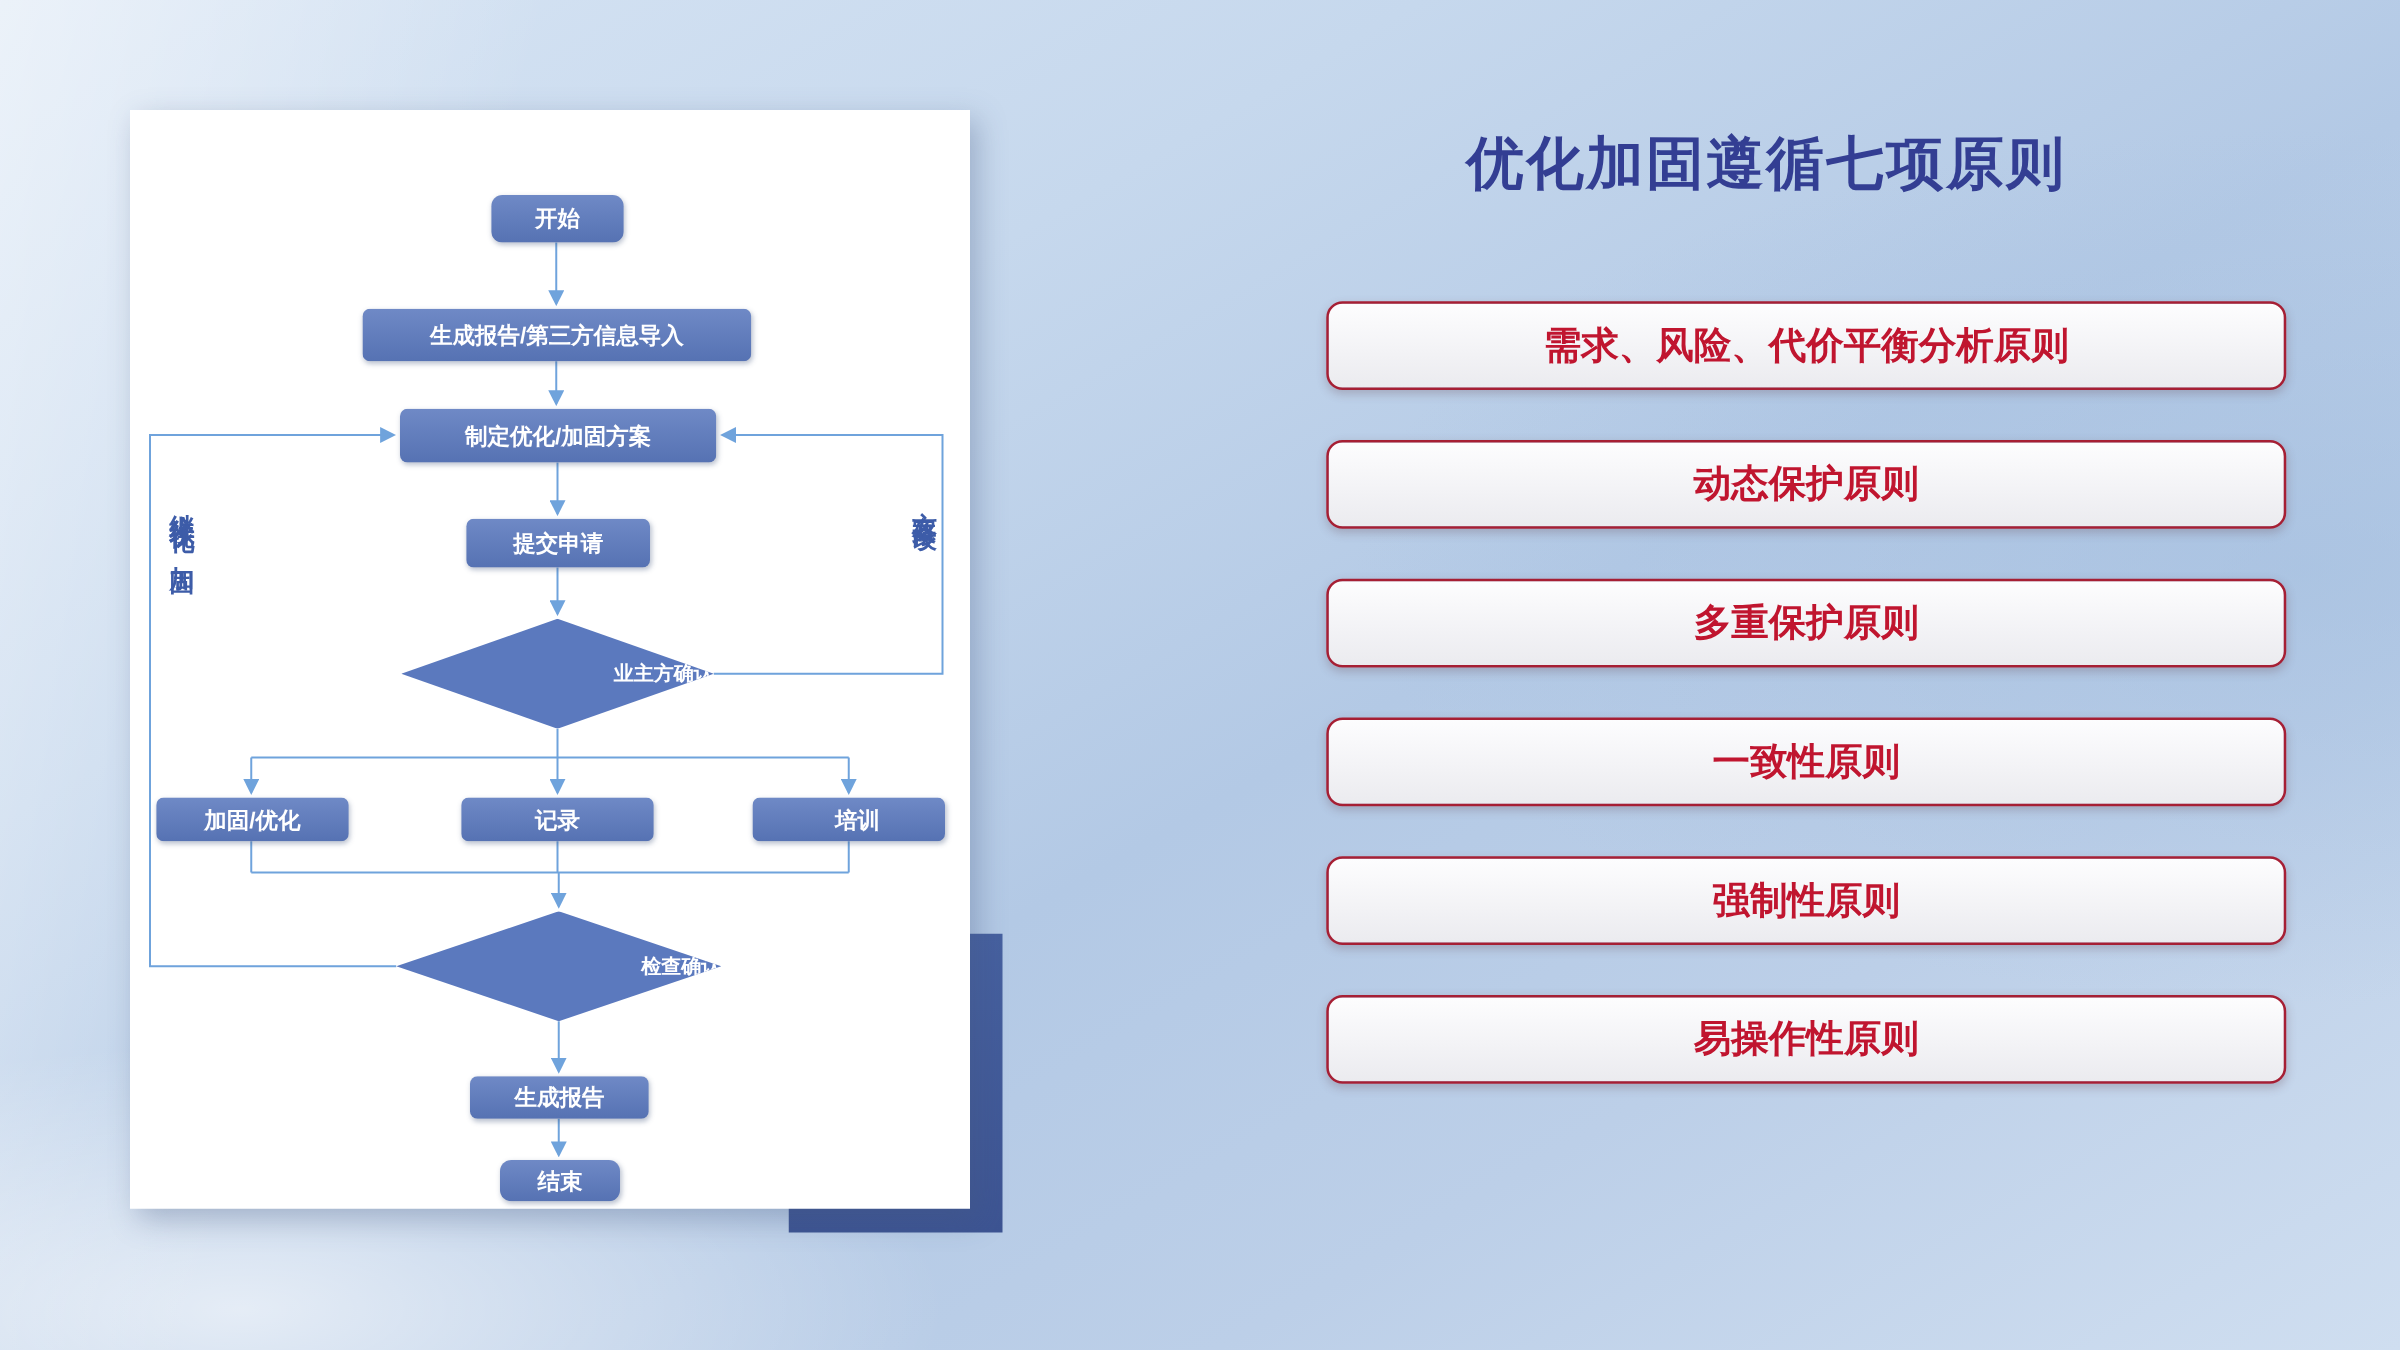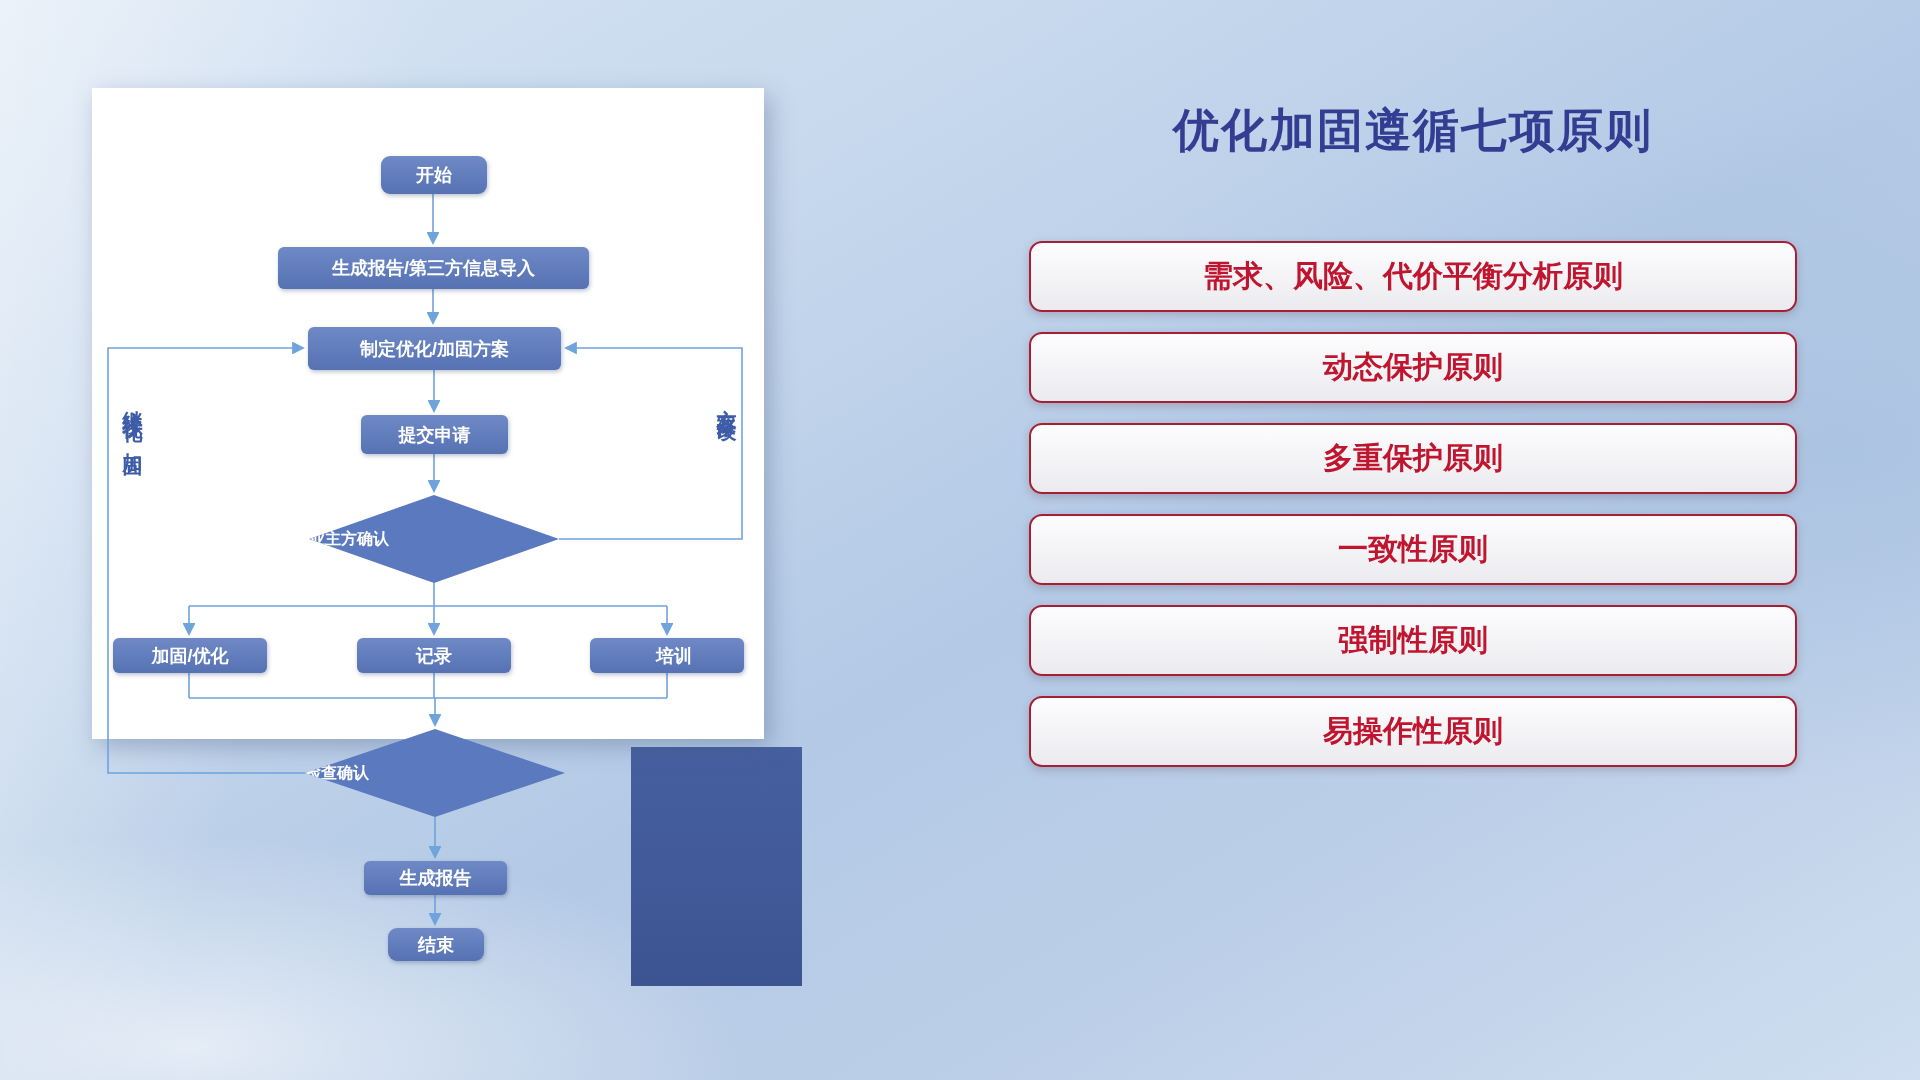--- a/index.html
+++ b/index.html
@@ -16,56 +16,56 @@
       radial-gradient(ellipse 42% 28% at 10% 97%, rgba(255,255,255,.65), rgba(255,255,255,0) 70%),
       radial-gradient(ellipse 55% 45% at 96% 42%, rgba(160,188,222,.55), rgba(160,188,222,0) 72%),
       linear-gradient(150deg, #d8e5f4 0%, #c6d8ed 30%, #b3c9e5 55%, #bccfe8 75%, #cfdef0 100%);
   }
   .decor-rect {
     position: absolute; left: 631px; top: 747px; width: 171px; height: 239px;
     background: linear-gradient(180deg, #46609f, #3d5492);
     z-index: 0;
   }
   .panel {
-    position: absolute; left: 92px; top: 88px; width: 672px; height: 651px;
+    position: absolute; left: 104px; top: 88px; width: 672px; height: 879px;
     background: #ffffff;
     box-shadow: 6px 8px 22px rgba(70, 90, 130, .35);
     z-index: 1;
   }
   .connectors { position: absolute; left: 0; top: 0; width: 672px; height: 879px; }
   .connectors polyline { fill: none; stroke: var(--connector, #6fa3dc); stroke-width: 1.6; }
   .connectors marker path { fill: var(--connector, #6fa3dc); }
   .fc-node {
     position: absolute;
     background: linear-gradient(180deg, rgba(255,255,255,.12), rgba(0,0,0,.06)), var(--node-fill, #5b79be);
     color: #ffffff; font-weight: bold; font-size: 18px;
     display: flex; align-items: center; justify-content: center;
     border-radius: 6px; white-space: nowrap;
     box-shadow: 1px 2px 4px rgba(60, 80, 120, .35);
   }
   .fc-node.rounded { border-radius: 9px; }
   .fc-diamond {
     position: absolute; background: var(--node-fill, #5b79be);
     clip-path: polygon(50% 0%, 100% 50%, 50% 100%, 0% 50%);
-    display: flex; align-items: center; justify-content: flex-start;
+    display: flex; align-items: center; justify-content: flex-end;
   }
   .fc-diamond-label { color: #ffffff; font-weight: bold; font-size: 16px; white-space: nowrap; }
   .fc-vlabel {
     position: absolute; writing-mode: vertical-rl; text-orientation: upright;
     color: #3d5ca8; font-weight: bold; font-size: 20px; letter-spacing: 4px;
     white-space: nowrap;
   }
   .right-title {
     position: absolute; left: 1029px; top: 100px; width: 768px;
     text-align: center; font-size: 46px; font-weight: bold;
     color: var(--title-text, #333e93); letter-spacing: 2px; z-index: 1;
   }
   .principles {
-    position: absolute; left: 1029px; top: 241px; width: 768px;
-    display: flex; flex-direction: column; gap: 20px; z-index: 1;
+    position: absolute; left: 1061px; top: 241px; width: 768px;
+    display: flex; flex-direction: column; gap: 40px; z-index: 1;
   }
   .principle {
     height: 71px;
     border: 2px solid var(--principle-border, #a61f34);
     border-radius: 13px;
     background: linear-gradient(180deg, #fdfdfe 0%, #f3f3f6 55%, #ebebef 100%);
     display: flex; align-items: center; justify-content: center;
     font-size: 30px; font-weight: 600;
     color: var(--principle-text, #c0152f);
     box-shadow: 0 3px 8px rgba(100, 70, 80, .28);

